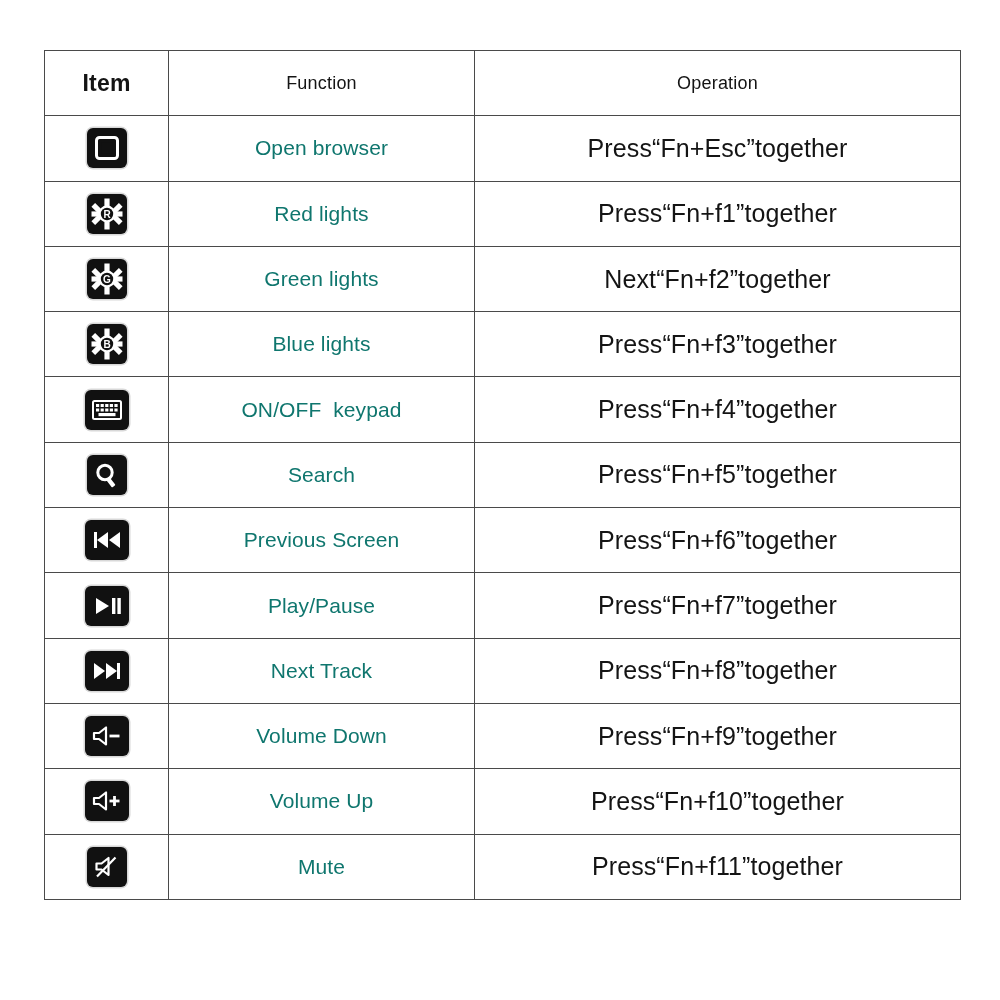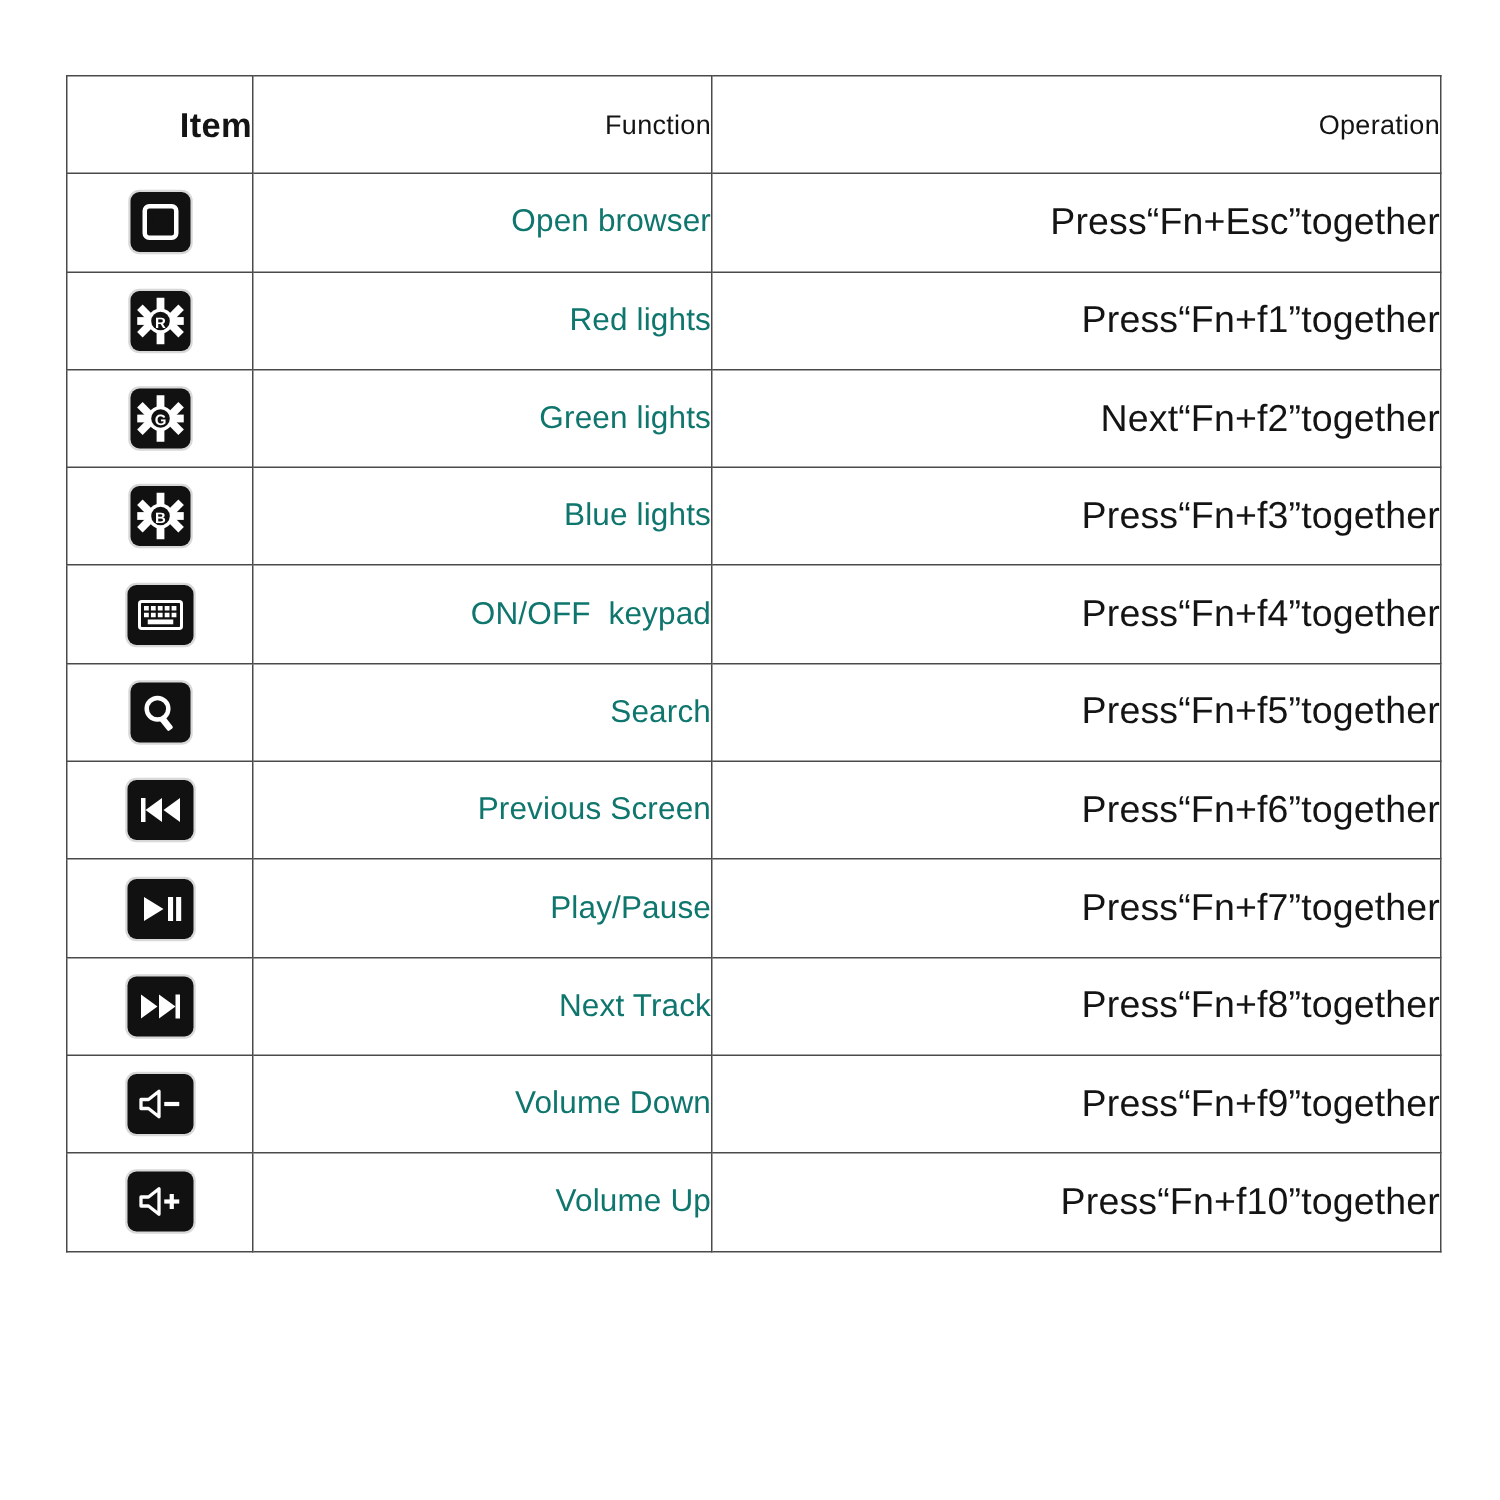--- a/index.html
+++ b/index.html
@@ -26,21 +26,21 @@
     top: 50px;
     width: 916px;
     border-collapse: collapse;
     table-layout: fixed;
   }
   .shortcut-table td {
     border: 1.6px solid #4a4a4a;
     padding: 0;
     height: 64.3px;
     vertical-align: middle;
-    text-align: right;
+    text-align: center;
     margin-left: 36px;
   }
   .col-item   { width: 124px; }
   .col-func   { width: 306px; }
   .col-oper   { width: 486px; }
 
   .head-cell {
     font-size: 18px;
     letter-spacing: 0.2px;
     color: #141414;
@@ -320,18 +320,32 @@
                 <rect x="18.5" y="10.6" width="10" height="2.8" fill="#ffffff"></rect>
                 <rect x="22.1" y="7" width="2.8" height="10" fill="#ffffff"></rect>
               </svg>
             </div>
           </div>
         </td>
         <td><span class="func-cell">Volume Up</span></td>
         <td><span class="oper-cell">Press“Fn+f10”together</span></td>
       </tr>
 
+      <tr>
+        <td>
+          <div class="icon-wrap">
+            <div class="keycap sq">
+              <svg width="28" height="26" viewBox="0 0 28 26">
+                <path d="M3.5 9.5 h5 L15.5 4 V21 L8.5 15.5 H3.5 Z" fill="none" stroke="#ffffff" stroke-width="2.2" stroke-linejoin="round"></path>
+                <line x1="4" y1="22.5" x2="22.5" y2="3.5" stroke="#ffffff" stroke-width="2.2"></line>
+              </svg>
+            </div>
+          </div>
+        </td>
+        <td><span class="func-cell">Mute</span></td>
+        <td><span class="oper-cell">Press“Fn+f11”together</span></td>
+      </tr>
 
 
     </tbody>
   </table>
 
 </div>
 
 </body></html>

